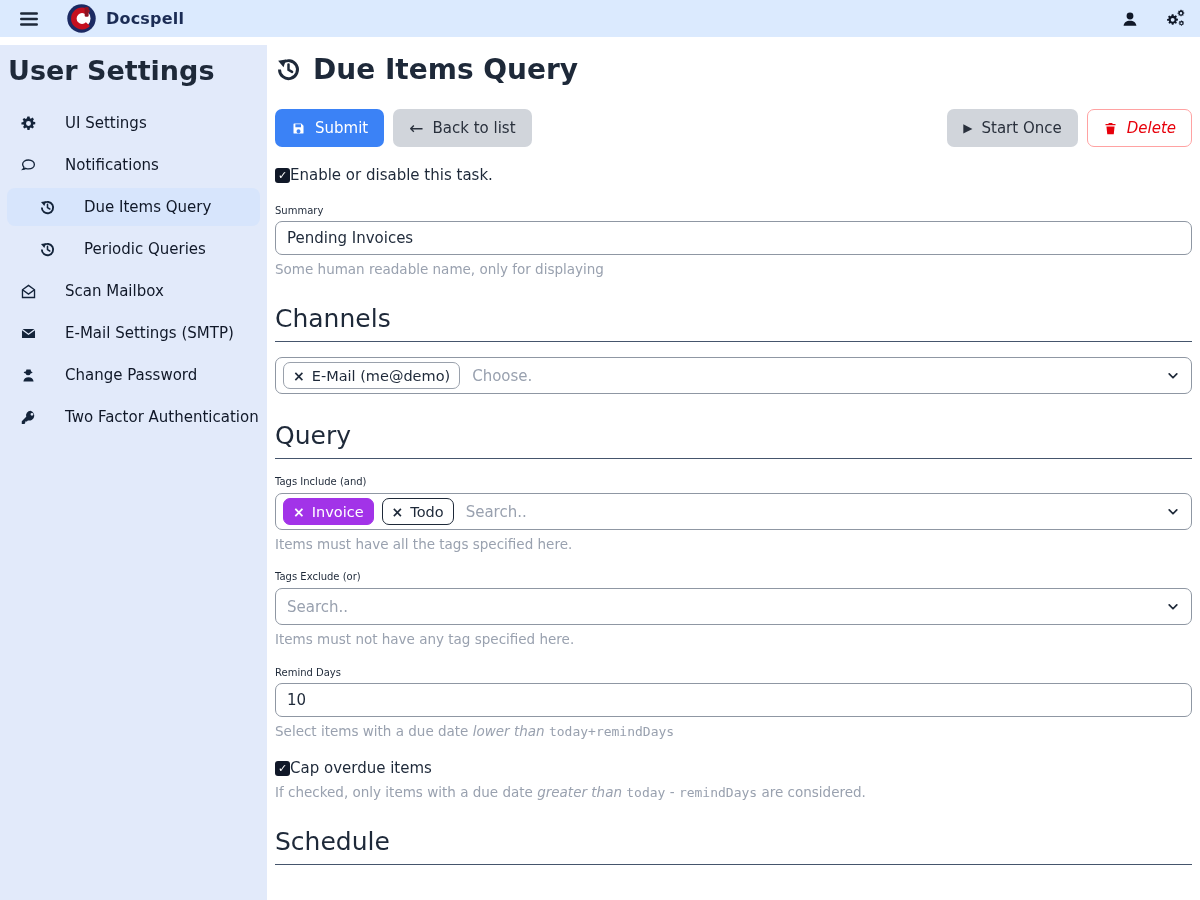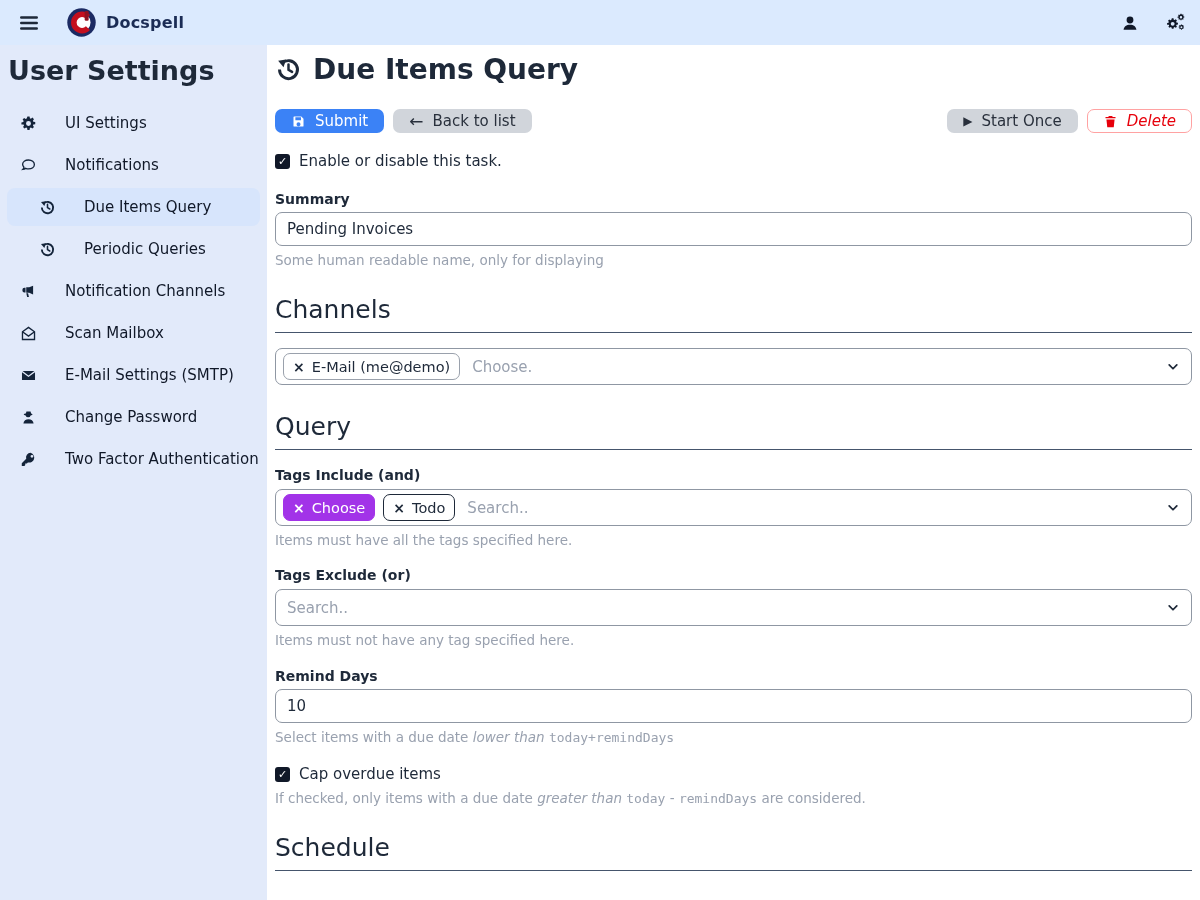--- a/index.html
+++ b/index.html
@@ -6,21 +6,21 @@
   html,body { margin:0; padding:0; }
   body {
     width:1200px; height:900px; overflow:hidden;
     font-family:"DejaVu Sans","Liberation Sans",sans-serif;
     background:#ffffff; color:#1e2939;
   }
   svg { display:block; }
 
   
   .navbar {
-    position:fixed; top:0; left:0; width:1200px; height:45px;
+    position:fixed; top:0; left:0; width:1200px; height:37px;
     background:#dbeafe; display:flex; align-items:center;
     padding:0 14px; z-index:10;
   }
   .nav-burger { width:22px; height:22px; color:#1e2939; cursor:pointer; margin-left:4px; }
   .brand { display:flex; align-items:center; gap:9px; margin-left:26px; }
   .brand-name { font-weight:bold; font-size:16px; color:#1b2c55; letter-spacing:.2px; }
   .nav-right { margin-left:auto; display:flex; align-items:center; gap:26px; }
   .nav-ic { width:20px; height:20px; color:#101828; cursor:pointer; }
 
   
@@ -46,41 +46,41 @@
   .main { position:absolute; top:45px; left:267px; width:933px; padding:8px 8px 0 8px; background:#fff; }
   .page-title { display:flex; align-items:center; gap:11px; font-size:28px; font-weight:bold; color:#1e2939; }
   .page-title .ticon { width:27px; height:27px; color:#1e2939; }
   .subtitle { margin-top:25px; font-size:16px; color:#4a5565; }
 
   .toolbar { margin-top:23px; display:flex; align-items:center; }
   .btn {
     display:inline-flex; align-items:center; gap:9px;
     border-radius:7px; padding:7px 15px; font-size:15px;
     border:1px solid transparent; cursor:pointer; font-family:inherit;
-    height:24px;
+    height:38px;
     text-align:center;
   }
   .btn + .btn { margin-left:9px; }
   .btn-primary { background:#3b82f6; color:#ffffff; }
   .btn-gray { background:#d1d5db; color:#29303c; }
   .btn-danger { background:#ffffff; color:#e7000b; border-color:#ffa2a2;font-style:italic; }
   .btn .bicon { width:15px; height:15px; }
   .btn .garrow { font-size:17px; line-height:1; }
   .btn .gplay { font-size:12px; line-height:1; }
   .tb-right { margin-left:auto; display:flex; }
 
-  .checkrow { margin-top:19px; display:flex; align-items:center; gap:9px; font-size:15px; color:#1e2939; }
+  .checkrow { margin-top:19px; display:flex; align-items:center; font-size:15px; color:#1e2939; }
   .cbox {
     width:15px; height:15px; background:#101828; border-radius:3px;
     display:inline-flex; align-items:center; justify-content:center;
     color:#fff; font-size:11px; cursor:pointer; flex:0 0 15px;
   }
   .cbox::after { content:"✓"; font-weight:bold; }
 
-  .flabel { margin-top:21px; font-size:14px; font-weight:bold; color:#1e2939; }
+  .flabel { margin-top:21px; font-size:10px; font-weight:normal; color:#1e2939; }
   .tinput {
     margin-top:5px; width:100%; height:34px;
     border:1px solid #8f97a3; border-radius:7px;
     padding:6px 11px; font-size:15px; color:#1e2939;
     font-family:inherit; background:#fff; outline:none;
   }
   .fhelp { margin-top:6px; font-size:13.5px; color:#99a1af; }
   .fhelp i { font-style:italic; }
   .fhelp .mono { font-family:"DejaVu Sans Mono","Liberation Mono",monospace; font-size:13px; }
 
@@ -218,28 +218,20 @@
       </span>
     <span>Due Items Query</span>
   </div>
   <div class="sitem indent">
     <span class="sicon">
         <svg>
           <use href="#i-history"></use>
         </svg>
       </span>
     <span>Periodic Queries</span>
-  </div>
-  <div class="sitem">
-    <span class="sicon">
-        <svg>
-          <use href="#i-bullhorn"></use>
-        </svg>
-      </span>
-    <span>Notification Channels</span>
   </div>
   <div class="sitem">
     <span class="sicon">
         <svg>
           <use href="#i-mail-open"></use>
         </svg>
       </span>
     <span>Scan Mailbox</span>
   </div>
   <div class="sitem">
@@ -323,21 +315,21 @@
         <use href="#i-chevron"></use>
       </svg>
   </div>
 
   <div class="section-h">Query</div>
 
   <div class="flabel" style="margin-top:17px;">Tags Include (and)</div>
   <div class="mselect" style="margin-top:6px;">
     <span class="chip purple">
       <span class="x">×</span>
-      <span>Choose</span>
+      <span>Invoice</span>
     </span>
     <span class="chip dark">
       <span class="x">×</span>
       <span>Todo</span>
     </span>
     <span class="placeholder">Search..</span>
     <svg class="chev">
         <use href="#i-chevron"></use>
       </svg>
   </div>

